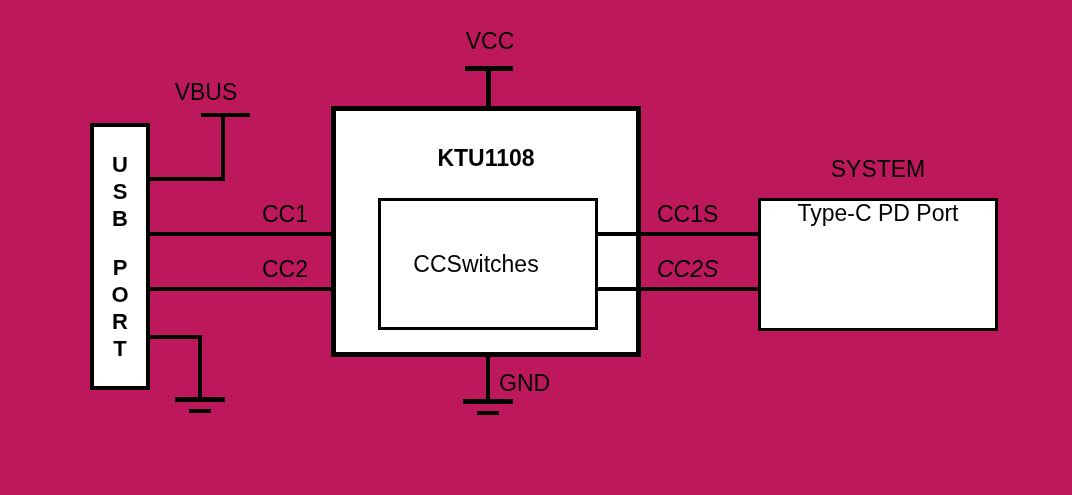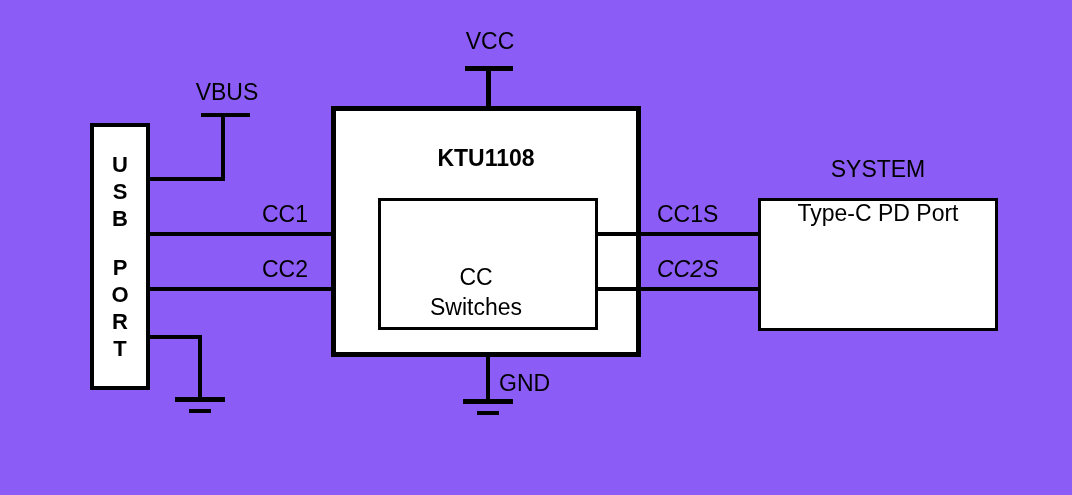--- a/index.html
+++ b/index.html
@@ -4,21 +4,21 @@
 <style>
   html, body {
     margin: 0;
     padding: 0;
     background: #ffffff;
   }
   #diagram {
     position: relative;
     width: 1072px;
     height: 495px;
-    background: #8b5cf6;
+    background: #be185d;
     font-family: "Liberation Sans", sans-serif;
     color: #000000;
     overflow: hidden;
   }
   .wire {
     position: absolute;
     background: #000000;
   }
   .lbl {
     position: absolute;
@@ -89,25 +89,24 @@
     box-sizing: border-box;
     background: #ffffff;
   }
   #cc-switches-text {
     position: absolute;
     left: 378px;
     top: 198px;
     width: 196px;
     height: 132px;
     display: flex;
-    flex-direction: column;
+    flex-direction: row;
     align-items: center;
     justify-content: center;
     box-sizing: border-box;
-    margin-top: 28px;
   }
   #cc-switches-text .ln {
     font-size: 23px;
     line-height: 30px;
     font-family: "Liberation Sans", sans-serif;
   }
 
   
   #system-box {
     position: absolute;
@@ -141,21 +140,21 @@
 </style>
 </head>
 <body>
 
 <div id="diagram">
 
   <div class="lbl center" style="left:490px; top:30px;">VCC</div>
   <div class="wire" style="left:465px; top:66px; width:48px; height:5px;"></div>
   <div class="wire" style="left:486px; top:66px; width:5px; height:42px;"></div>
 
-  <div class="lbl center" style="left:227px; top:81px;">VBUS</div>
+  <div class="lbl center" style="left:206px; top:81px;">VBUS</div>
   <div class="wire" style="left:201px; top:113px; width:49px; height:4px;"></div>
   <div class="wire" style="left:221px; top:113px; width:4px; height:67px;"></div>
   <div class="wire" style="left:148px; top:177px; width:77px; height:4px;"></div>
 
   <div id="usb-port-box"></div>
   <div id="usb-port-letters">
     <div class="grp">
       <span class="ltr">U</span>
       <span class="ltr">S</span>
       <span class="ltr">B</span>

